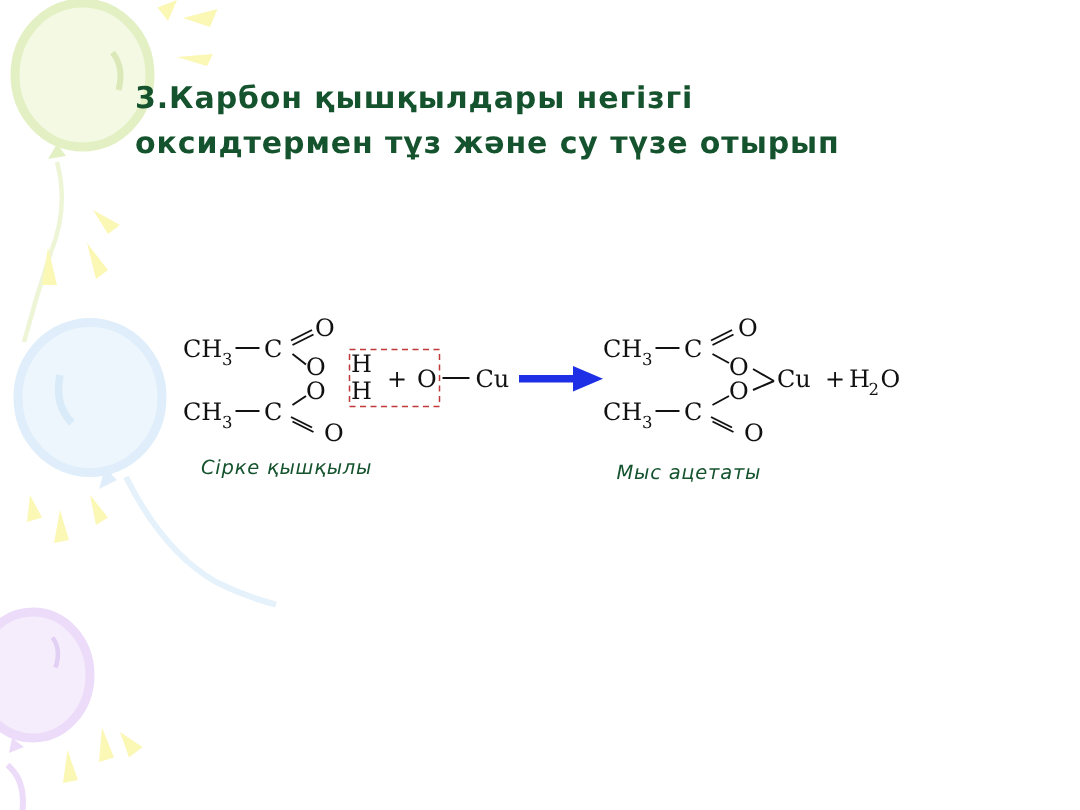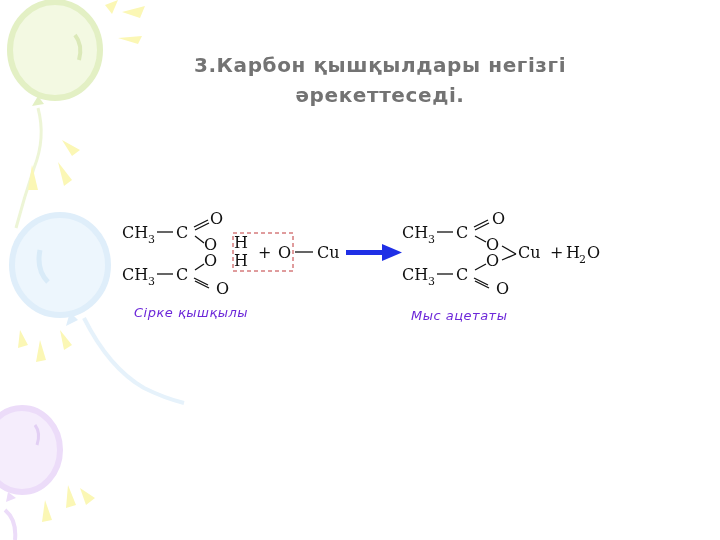--- a/index.html
+++ b/index.html
@@ -5,38 +5,37 @@
     html, body { margin: 0; padding: 0; }
     body {
       width: 720px; height: 540px;
       position: relative; overflow: hidden;
       background: #ffffff;
       font-family: "DejaVu Sans", sans-serif;
     }
     .decor { position: absolute; left: 0; top: 0; width: 200px; height: 540px; }
     .title {
       position: absolute; left: 90px; top: 50px; width: 580px;
-      text-align: center;
       font-family: "DejaVu Sans", sans-serif;
       font-weight: bold;
       font-size: 20px;
       line-height: 30px;
       letter-spacing: 0.6px;
-      color: #737373;
+      color: #14532d;
     }
     .title span { display: block; }
     .reaction { position: absolute; left: 110px; top: 200px; width: 540px; height: 100px; }
     .chem { font-family: "DejaVu Serif", serif; font-size: 16px; fill: #111111; }
     .chem-sub { font-family: "DejaVu Serif", serif; font-size: 11px; fill: #111111; }
     .caption {
       position: absolute;
       font-family: "DejaVu Sans", sans-serif;
       font-style: italic;
       font-size: 13px;
-      color: #6d28d9;
+      color: #14532d;
       letter-spacing: 0.5px;
       text-align: right;
     }
     .cap-left { left: 134px; top: 305px; }
     .cap-right { left: 411px; top: 308px; font-style: italic; }
   </style>
 </head>
 <body>
 
 <svg class="decor" viewBox="0 0 200 540">
@@ -72,21 +71,21 @@
   <g>
     <ellipse cx="22" cy="450" rx="38" ry="42" fill="#f5edfc" stroke="#ecdcf9" stroke-width="6"></ellipse>
     <path d="M35 425 q6 8 2 20" stroke="#e2cff4" stroke-width="3" fill="none"></path>
     <path d="M8 492 l-2 10 l10 -4 z" fill="#ecdcf9"></path>
     <path d="M5 510 q12 10 10 30" stroke="#ecdcf9" stroke-width="4" fill="none"></path>
   </g>
 </svg>
 
 <div class="title">
   <span>3.Карбон қышқылдары негізгі</span>
-  <span>әрекеттеседі.</span>
+  <span>оксидтермен тұз және су түзе отырып</span>
 </div>
 
 <svg class="reaction" viewBox="0 0 540 100">
 
   <g>
 
     <text class="chem" x="12" y="38">CH</text>
     <text class="chem-sub" x="38" y="43">3</text>
     <line x1="47" y1="32" x2="63" y2="32" stroke="#111" stroke-width="1.3"></line>
     <text class="chem" x="66" y="38">C</text>

